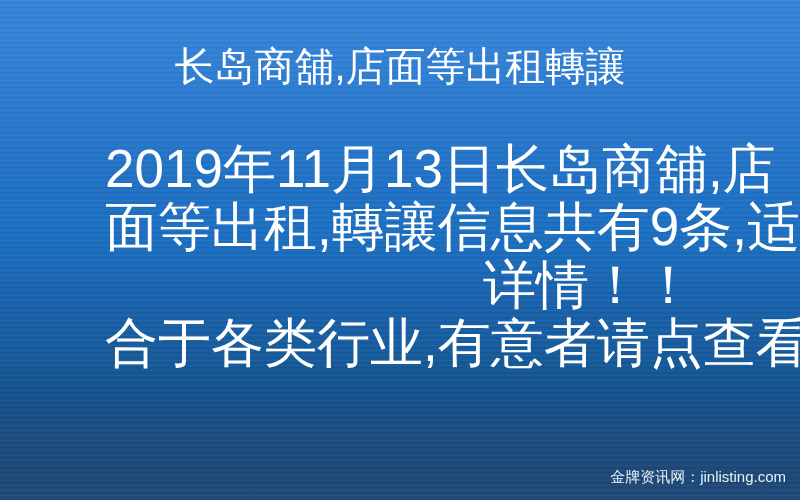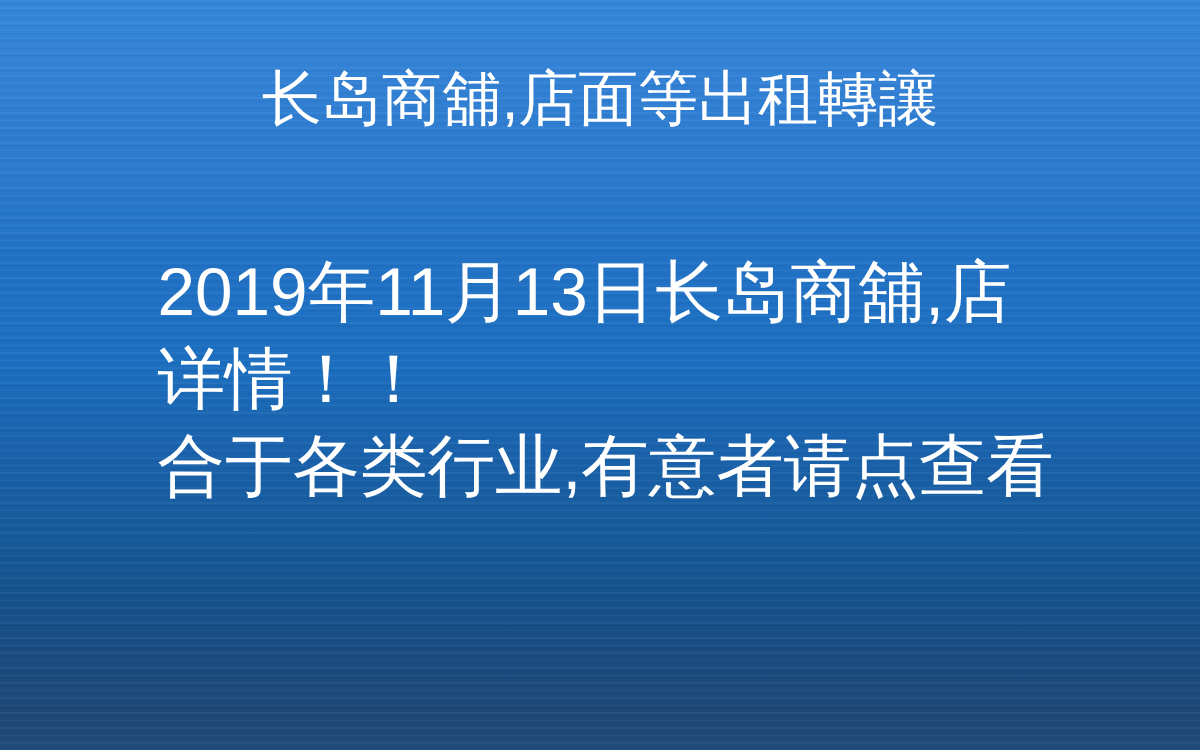--- a/index.html
+++ b/index.html
@@ -57,26 +57,26 @@
     width: 800px;
     text-align: center;
     color: #ffffff;
     font-size: 40px;
     line-height: 52px;
     letter-spacing: 0px;
     white-space: nowrap;
   }
   .bodyblock {
     position: absolute;
-    top: 166px;
+    top: 140px;
     left: 105px;
     width: 590px;
-    text-align: left;
+    text-align: right;
     color: #ffffff;
-    font-size: 45px;
+    font-size: 53px;
     line-height: 58px;
   }
   .bodyblock .line {
     display: block;
     white-space: nowrap;
   }
   .footer {
     position: absolute;
     right: 14px;
     bottom: 14px;
@@ -92,19 +92,21 @@
 <div id="poster">
 
   <div id="scanlines"></div>
 
   <div id="content">
 
     <div class="headline">长岛商舖,店面等出租轉讓</div>
 
     <div class="bodyblock">
       <span class="line">2019年11月13日长岛商舖,店</span>
+      <span class="line">面等出租,轉讓信息共有9条,适</span>
       <span class="line">详情！！</span>
       <span class="line">合于各类行业,有意者请点查看</span>
     </div>
 
+    <div class="footer">金牌资讯网：jinlisting.com</div>
 
   </div>
 </div>
 
 </body></html>

